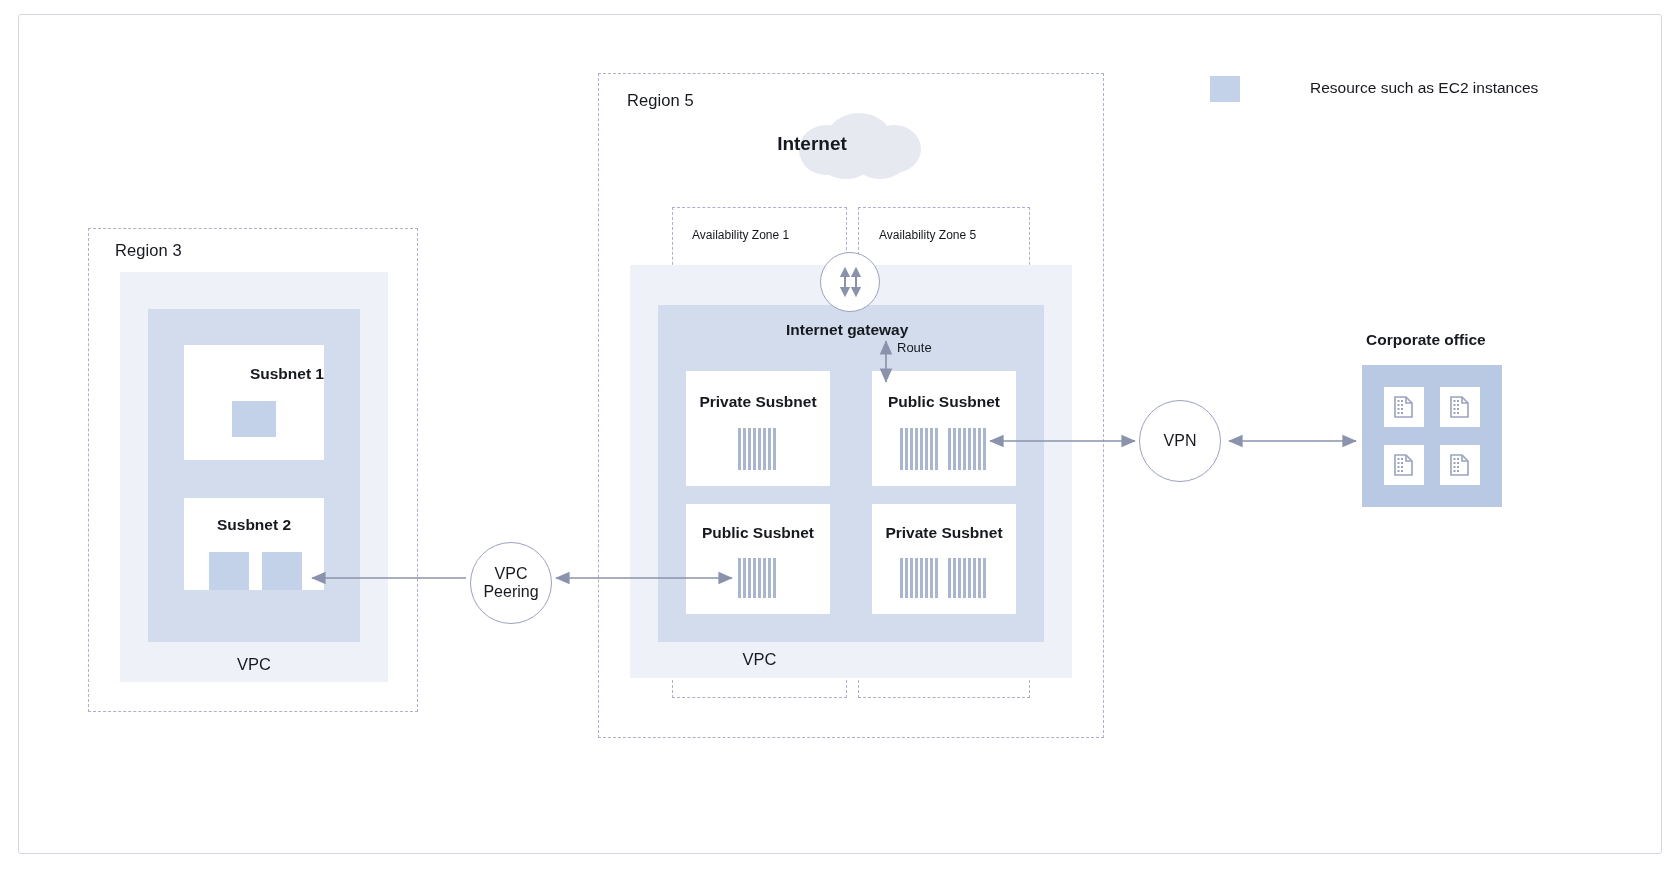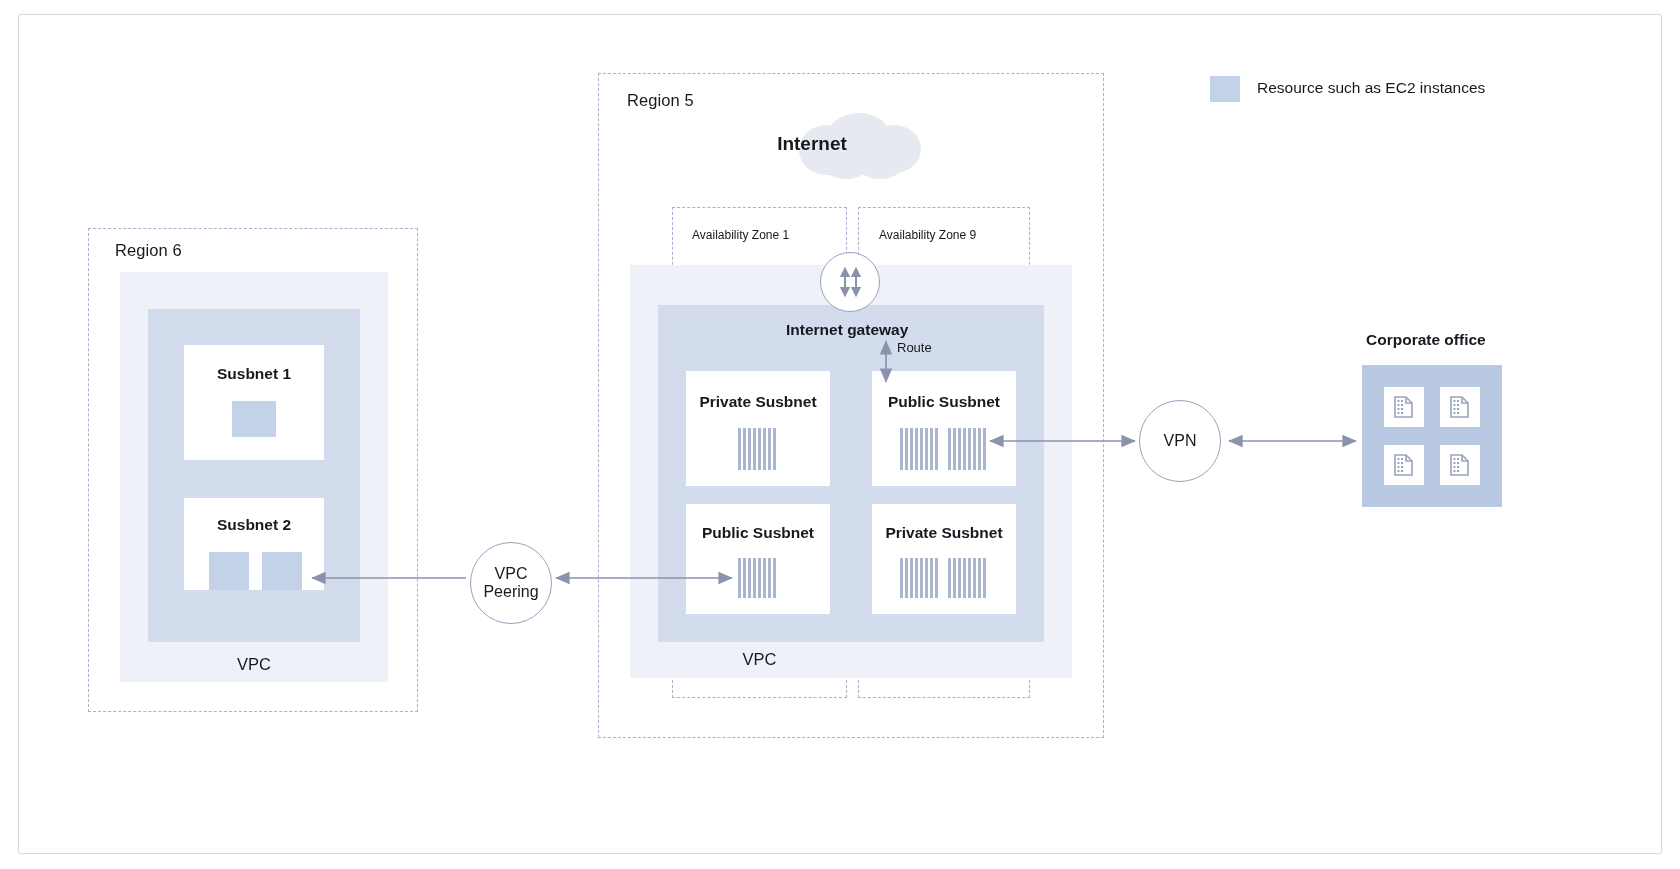--- a/index.html
+++ b/index.html
@@ -189,31 +189,31 @@
   }
 </style>
 </head>
 <body>
 
 <div id="canvas">
 
   <div class="page-frame"></div>
 
   <div class="legend-swatch" style="left:1210px; top:76px; width:30px; height:26px;"></div>
-  <div class="legend-text" style="left:1257px; top:79px;">Resource such as EC2 instances</div>
+  <div class="legend-text" style="left:1310px; top:79px;">Resource such as EC2 instances</div>
 
   <div class="region" style="left:88px; top:228px; width:330px; height:484px;"></div>
-  <div class="region-label" style="left:115px; top:241px;">Region 6</div>
+  <div class="region-label" style="left:115px; top:241px;">Region 3</div>
 
   <div class="vpc-outer" style="left:120px; top:272px; width:268px; height:410px;"></div>
 
   <div class="vpc-inner" style="left:148px; top:309px; width:212px; height:333px;"></div>
 
   <div class="subnet" style="left:184px; top:345px; width:140px; height:115px;">
-    <div class="subnet-title" style="top:20px;">Susbnet 1</div>
+    <div class="subnet-title" style="top:20px;text-align:right;">Susbnet 1</div>
     <div class="res-plain" style="left:48px; top:56px; width:44px; height:36px;"></div>
   </div>
 
   <div class="subnet" style="left:184px; top:498px; width:140px; height:92px;">
     <div class="subnet-title" style="top:18px;">Susbnet 2</div>
     <div class="res-plain" style="left:25px; top:54px; width:40px; height:38px;"></div>
     <div class="res-plain" style="left:78px; top:54px; width:40px; height:38px;"></div>
   </div>
 
   <div class="vpc-label" style="left:120px; top:655px; width:268px;">VPC</div>
@@ -230,21 +230,21 @@
       <ellipse cx="92" cy="50" rx="25" ry="17"></ellipse>
       <rect x="30" y="32" width="82" height="24" rx="10"></rect>
     </g>
   </svg>
   <div class="cloud-label" style="left:741px; top:133px; width:142px;">Internet</div>
 
   <div class="az" style="left:672px; top:207px; width:175px; height:491px;"></div>
   <div class="az-label" style="left:692px; top:228px;">Availability Zone 1</div>
 
   <div class="az" style="left:858px; top:207px; width:172px; height:491px;"></div>
-  <div class="az-label" style="left:879px; top:228px;">Availability Zone 9</div>
+  <div class="az-label" style="left:879px; top:228px;">Availability Zone 5</div>
 
   <div class="vpc-outer" style="left:630px; top:265px; width:442px; height:413px;"></div>
 
   <div class="vpc-inner" style="left:658px; top:305px; width:386px; height:337px;"></div>
 
   <div class="subnet" style="left:686px; top:371px; width:144px; height:115px;">
     <div class="subnet-title" style="top:22px;">Private Susbnet</div>
     <div class="res-striped" style="left:52px; top:57px; width:40px; height:42px;"></div>
   </div>
 

